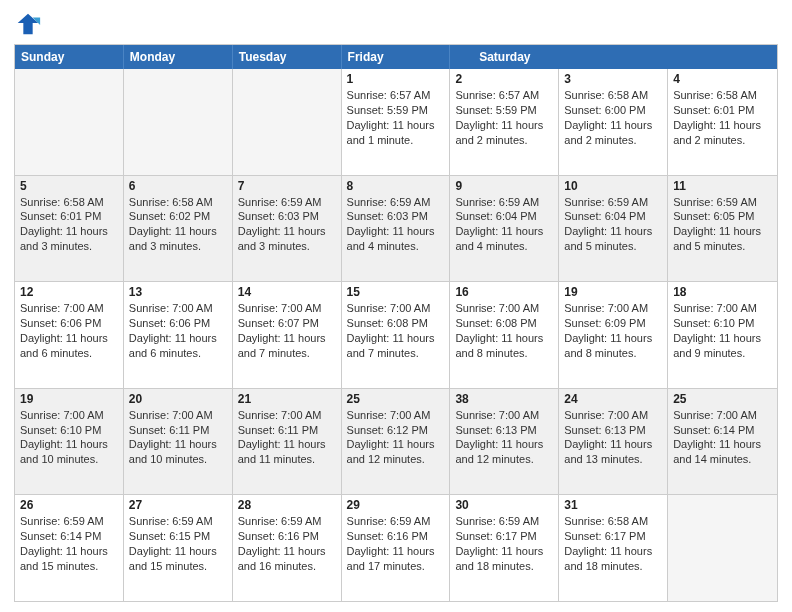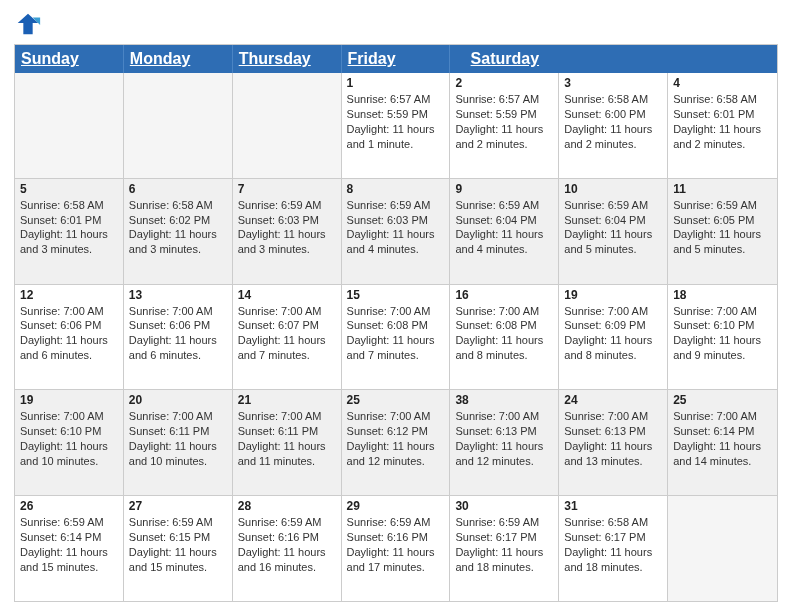--- a/index.html
+++ b/index.html
@@ -59,25 +59,24 @@
       border: 1px solid #ccc;
     }
     .cal-header {
       display: grid;
       grid-template-columns: repeat(7, 1fr);
       background: #2e6db4;
     }
     .cal-header-cell {
       color: white;
       font-weight: bold;
-      font-size: 16px;
+      font-size: 12px;
       padding: 5px 6px;
       border-right: 1px solid #4a84c4;
       text-align: left;
-      text-decoration: underline;
     }
     .cal-header-cell:last-child { border-right: none; text-align: center; }
     .cal-body {
       flex: 1;
       display: flex;
       flex-direction: column;
     }
     .cal-row {
       display: grid;
       grid-template-columns: repeat(7, 1fr);
@@ -126,21 +125,21 @@
     <div class="title-block">
       <div class="month-title"></div>
       <div class="location"></div>
     </div>
   </div>
 
   <div class="calendar">
     <div class="cal-header">
     <div class="cal-header-cell">Sunday</div>
         <div class="cal-header-cell">Monday</div>
-        <div class="cal-header-cell">Thursday</div>
+        <div class="cal-header-cell">Tuesday</div>
         <div class="cal-header-cell">Friday</div>
         <div class="cal-header-cell">Saturday</div>
       </div>
     <div class="cal-body">
     <div class="cal-row">
           <div class="cal-cell empty"></div>
           <div class="cal-cell empty"></div>
           <div class="cal-cell empty"></div>
           <div class="cal-cell">
             <div class="day-num">1</div>

